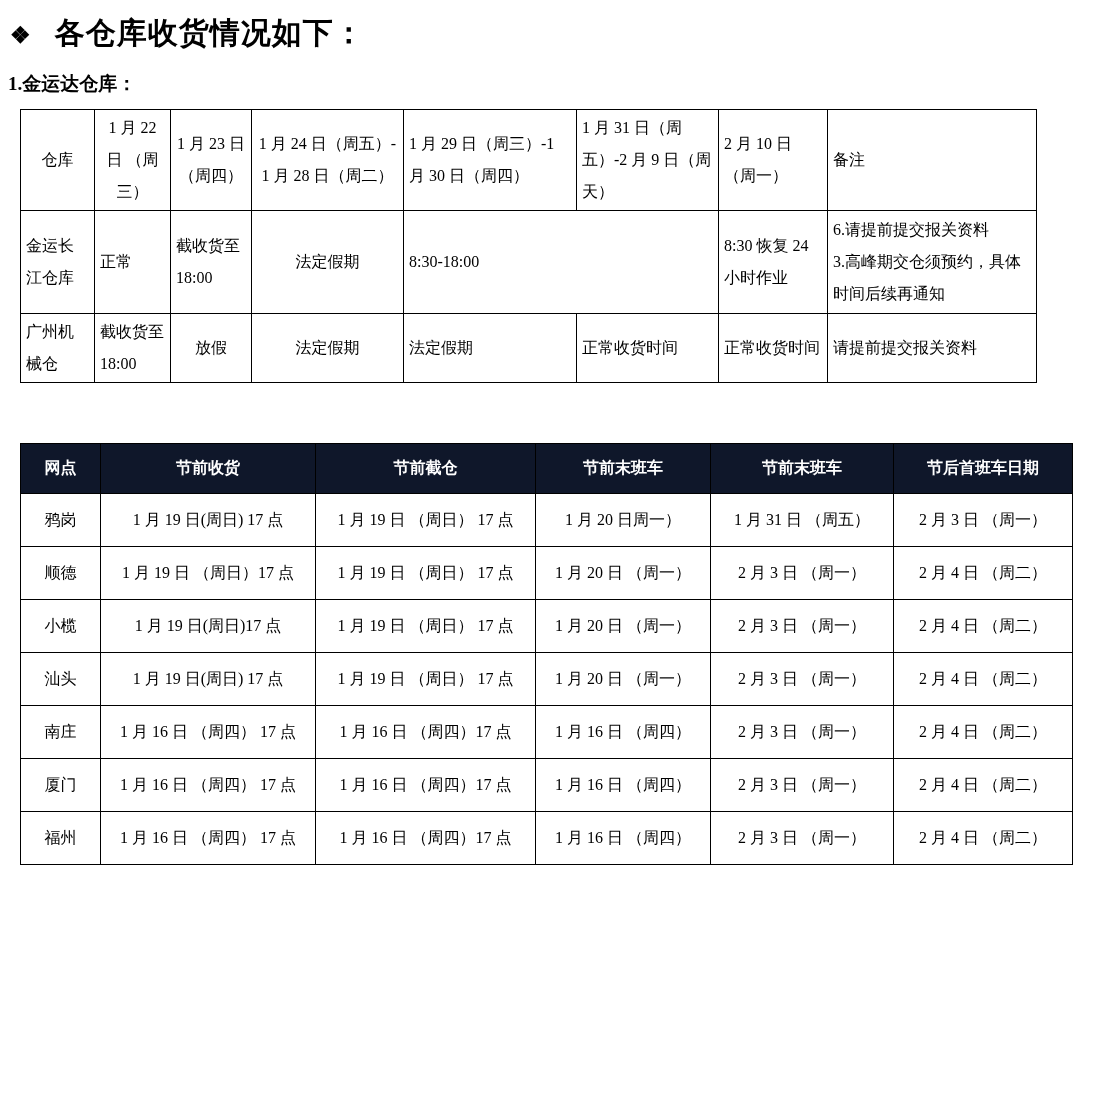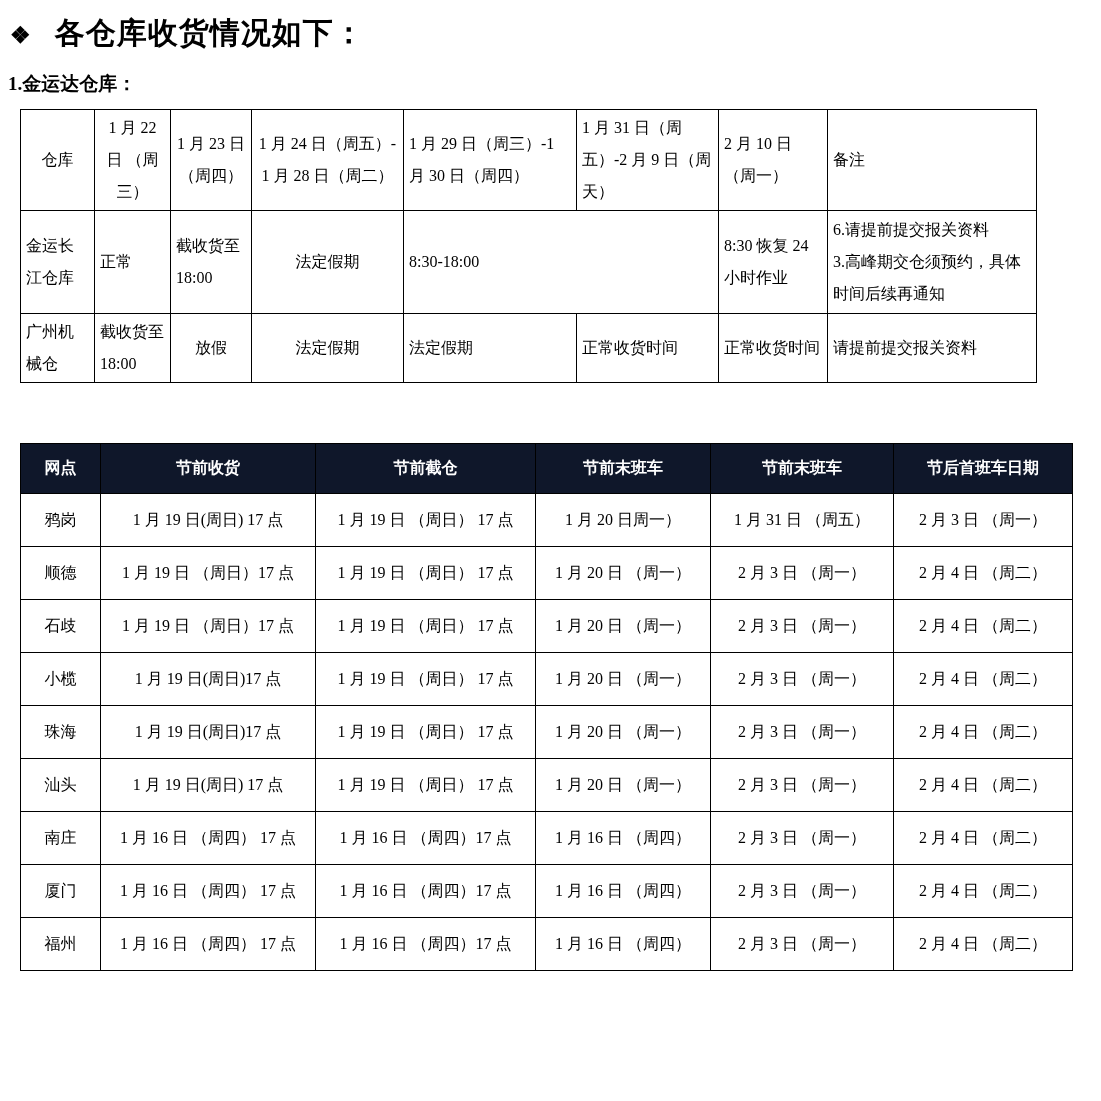--- a/index.html
+++ b/index.html
@@ -110,37 +110,21 @@
   </tr>
   <tr>
     <td>顺德</td>
     <td>1 月 19 日 （周日）17 点</td>
     <td>1 月 19 日 （周日） 17 点</td>
     <td>1 月 20 日 （周一）</td>
     <td>2 月 3 日 （周一）</td>
     <td>2 月 4 日 （周二）</td>
   </tr>
   <tr>
-    <td>石歧</td>
-    <td>1 月 19 日 （周日）17 点</td>
-    <td>1 月 19 日 （周日） 17 点</td>
-    <td>1 月 20 日 （周一）</td>
-    <td>2 月 3 日 （周一）</td>
-    <td>2 月 4 日 （周二）</td>
-  </tr>
-  <tr>
     <td>小榄</td>
-    <td>1 月 19 日(周日)17 点</td>
-    <td>1 月 19 日 （周日） 17 点</td>
-    <td>1 月 20 日 （周一）</td>
-    <td>2 月 3 日 （周一）</td>
-    <td>2 月 4 日 （周二）</td>
-  </tr>
-  <tr>
-    <td>珠海</td>
     <td>1 月 19 日(周日)17 点</td>
     <td>1 月 19 日 （周日） 17 点</td>
     <td>1 月 20 日 （周一）</td>
     <td>2 月 3 日 （周一）</td>
     <td>2 月 4 日 （周二）</td>
   </tr>
   <tr>
     <td>汕头</td>
     <td>1 月 19 日(周日) 17 点</td>
     <td>1 月 19 日 （周日） 17 点</td>

